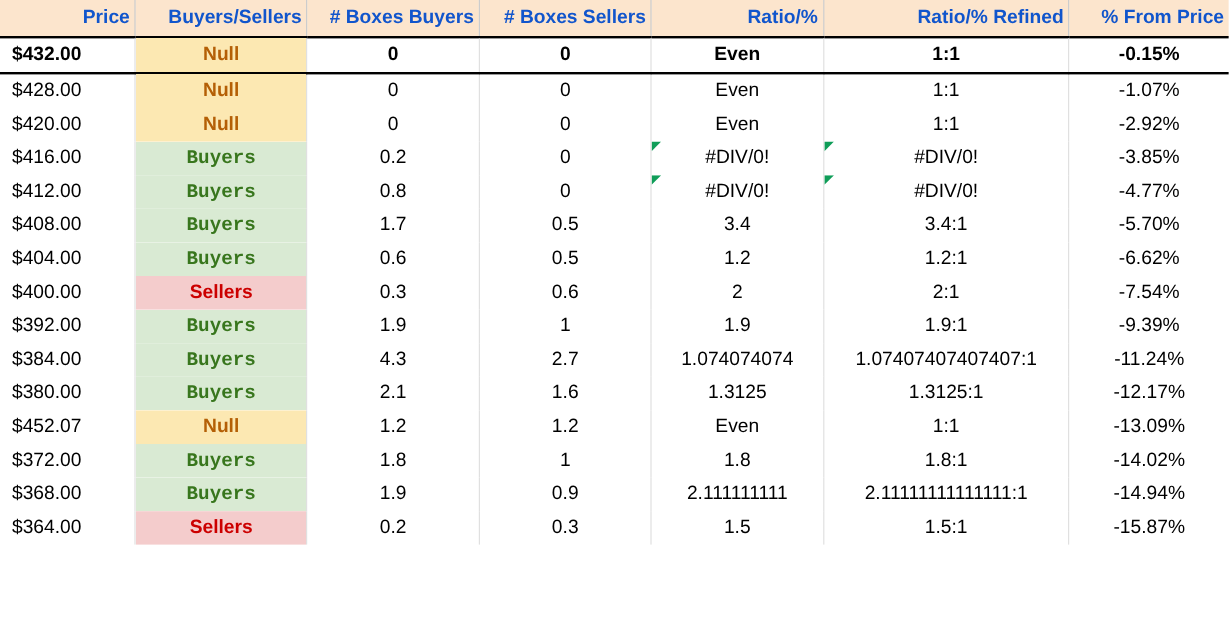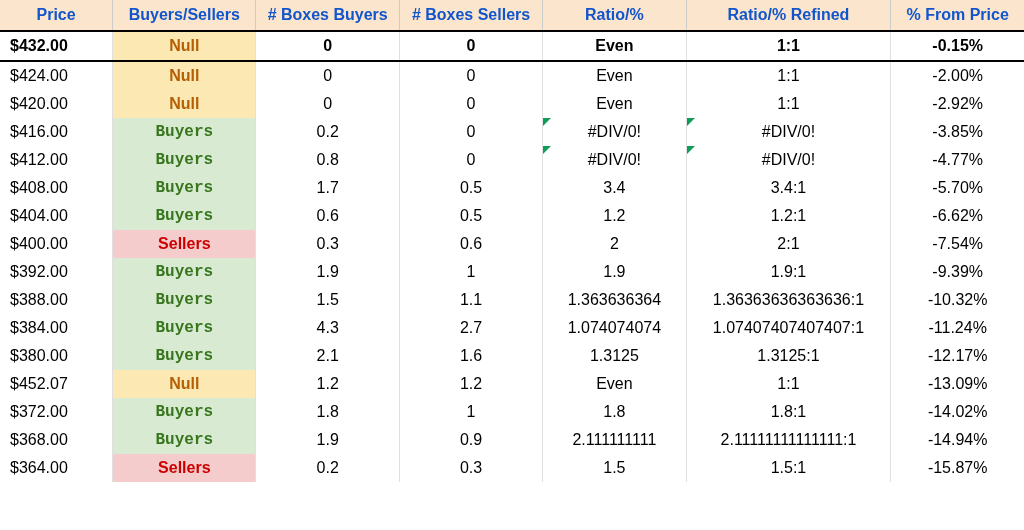--- a/index.html
+++ b/index.html
@@ -16,21 +16,21 @@
     table {
       width: 100%;
       border-collapse: collapse;
       table-layout: fixed;
     }
     th {
       background: #fce5cd;
       color: #1155cc;
       font-weight: bold;
       padding: 6px 4px;
-      text-align: center;
+      text-align: right;
       border-right: 1px solid #ccc;
       border-bottom: 2px solid #000;
       font-size: 16px;
     }
     th:last-child {
       border-right: none;
     }
     td {
       padding: 5px 8px;
       text-align: center;
@@ -117,27 +117,27 @@
   <tr class="bold-row">
         <td class="price">$432.00</td>
         <td class="bs-null">Null</td>
         <td>0</td>
         <td>0</td>
         <td>Even</td>
         <td>1:1</td>
         <td>-0.15%</td>
       </tr>
       <tr>
-        <td class="price">$424.00</td>
-        <td class="bs-null">Null</td>
-        <td>0</td>
-        <td>0</td>
-        <td>Even</td>
-        <td>1:1</td>
-        <td>-2.00%</td>
+        <td class="price">$428.00</td>
+        <td class="bs-null">Null</td>
+        <td>0</td>
+        <td>0</td>
+        <td>Even</td>
+        <td>1:1</td>
+        <td>-1.07%</td>
       </tr>
       <tr>
         <td class="price">$420.00</td>
         <td class="bs-null">Null</td>
         <td>0</td>
         <td>0</td>
         <td>Even</td>
         <td>1:1</td>
         <td>-2.92%</td>
       </tr>
@@ -189,29 +189,20 @@
       <tr>
         <td class="price">$392.00</td>
         <td class="bs-buyers">Buyers</td>
         <td>1.9</td>
         <td>1</td>
         <td>1.9</td>
         <td>1.9:1</td>
         <td>-9.39%</td>
       </tr>
       <tr>
-        <td class="price">$388.00</td>
-        <td class="bs-buyers">Buyers</td>
-        <td>1.5</td>
-        <td>1.1</td>
-        <td>1.363636364</td>
-        <td>1.36363636363636:1</td>
-        <td>-10.32%</td>
-      </tr>
-      <tr>
         <td class="price">$384.00</td>
         <td class="bs-buyers">Buyers</td>
         <td>4.3</td>
         <td>2.7</td>
         <td>1.074074074</td>
         <td>1.07407407407407:1</td>
         <td>-11.24%</td>
       </tr>
       <tr>
         <td class="price">$380.00</td>

